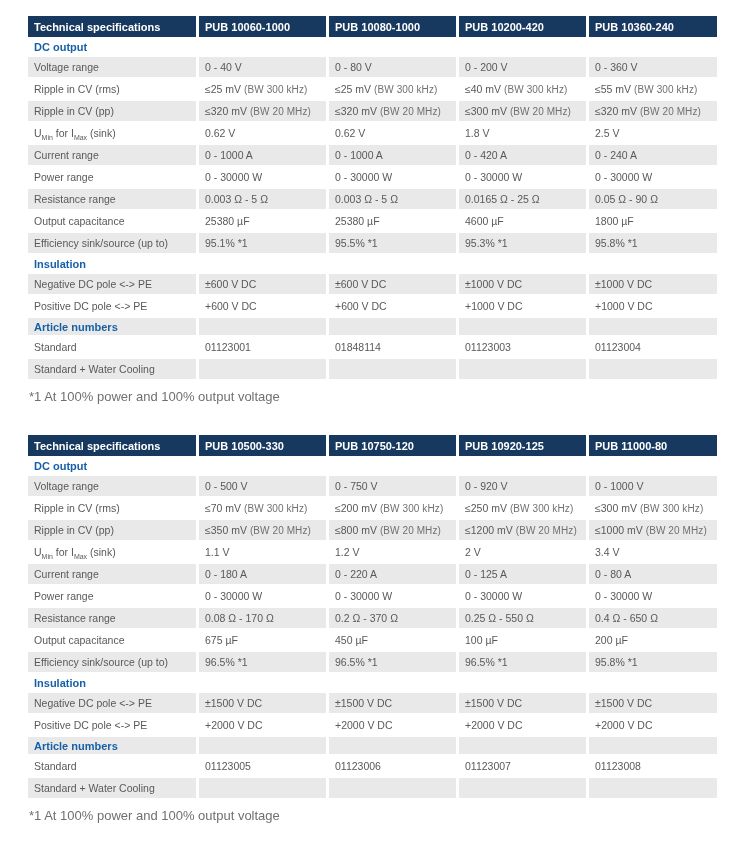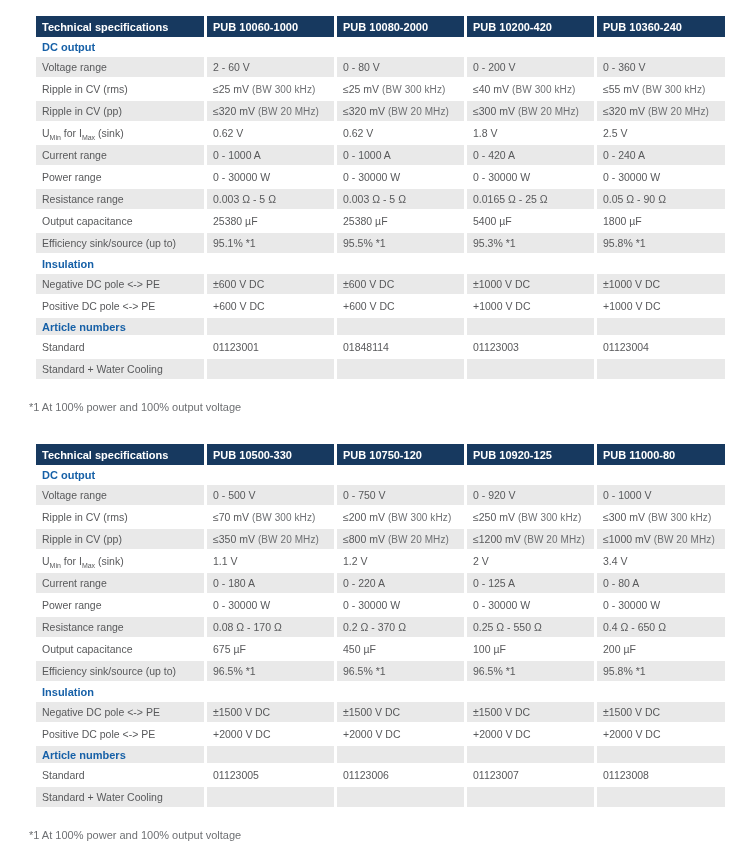--- a/index.html
+++ b/index.html
@@ -12,21 +12,20 @@
     width: 745px;
     height: 863px;
     background: #ffffff;
     padding: 16px 28px 0 28px;
   }
   table.spec-table {
     border-collapse: separate;
     border-spacing: 0;
     width: 689px;
     table-layout: fixed;
-    margin-left: 8px;
   }
   table.spec-table th {
     background: var(--navy, #17395f);
     color: #ffffff;
     font-size: 11px;
     font-weight: bold;
     text-align: left;
     padding: 0 0 0 6px;
     height: 22px;
     vertical-align: middle;
@@ -59,23 +58,23 @@
   td.row-label sub {
     font-size: 7px;
     line-height: 0;
   }
   .bw-note {
     font-size: 10px;
     color: #6e7073;
     letter-spacing: 0.1px;
   }
   .footnote {
-    font-size: 11px;
+    font-size: 13px;
     color: #6e7073;
-    margin: 20px 0 0 1px;
+    margin: 8px 0 0 1px;
   }
   .table-block { margin-bottom: 0; }
   .table-gap { height: 31px; }
 </style>
 </head>
 <body>
 
 <div class="page">
 
   <div class="table-block">
@@ -84,36 +83,36 @@
           <col style="width: 168px;">
           <col style="width: 130px;">
           <col style="width: 130px;">
           <col style="width: 130px;">
           <col style="width: 131px;">
         </colgroup>
         <thead>
           <tr>
             <th>Technical specifications</th>
             <th>PUB 10060-1000</th>
-            <th>PUB 10080-2000</th>
+            <th>PUB 10080-1000</th>
             <th>PUB 10200-420</th>
             <th>PUB 10360-240</th>
           </tr>
         </thead>
         <tbody>
           <tr class="section-row">
             <td class="row-label">DC output</td>
             <td class="value-cell"></td>
             <td class="value-cell"></td>
             <td class="value-cell"></td>
             <td class="value-cell"></td>
           </tr>
           <tr class="data-row shaded">
             <td class="row-label">Voltage range</td>
-            <td class="value-cell">2 - 60 V</td>
+            <td class="value-cell">0 - 40 V</td>
             <td class="value-cell">0 - 80 V</td>
             <td class="value-cell">0 - 200 V</td>
             <td class="value-cell">0 - 360 V</td>
           </tr>
           <tr class="data-row">
             <td class="row-label">Ripple in CV (rms)</td>
             <td class="value-cell"><span>≤25 mV </span><span class="bw-note">(BW 300 kHz)</span></td>
             <td class="value-cell"><span>≤25 mV </span><span class="bw-note">(BW 300 kHz)</span></td>
             <td class="value-cell"><span>≤40 mV </span><span class="bw-note">(BW 300 kHz)</span></td>
             <td class="value-cell"><span>≤55 mV </span><span class="bw-note">(BW 300 kHz)</span></td>
@@ -150,21 +149,21 @@
             <td class="row-label">Resistance range</td>
             <td class="value-cell">0.003 Ω - 5 Ω</td>
             <td class="value-cell">0.003 Ω - 5 Ω</td>
             <td class="value-cell">0.0165 Ω - 25 Ω</td>
             <td class="value-cell">0.05 Ω - 90 Ω</td>
           </tr>
           <tr class="data-row">
             <td class="row-label">Output capacitance</td>
             <td class="value-cell">25380 µF</td>
             <td class="value-cell">25380 µF</td>
-            <td class="value-cell">5400 µF</td>
+            <td class="value-cell">4600 µF</td>
             <td class="value-cell">1800 µF</td>
           </tr>
           <tr class="data-row shaded">
             <td class="row-label">Efficiency sink/source (up to)</td>
             <td class="value-cell">95.1% *1</td>
             <td class="value-cell">95.5% *1</td>
             <td class="value-cell">95.3% *1</td>
             <td class="value-cell">95.8% *1</td>
           </tr>
           <tr class="section-row">

